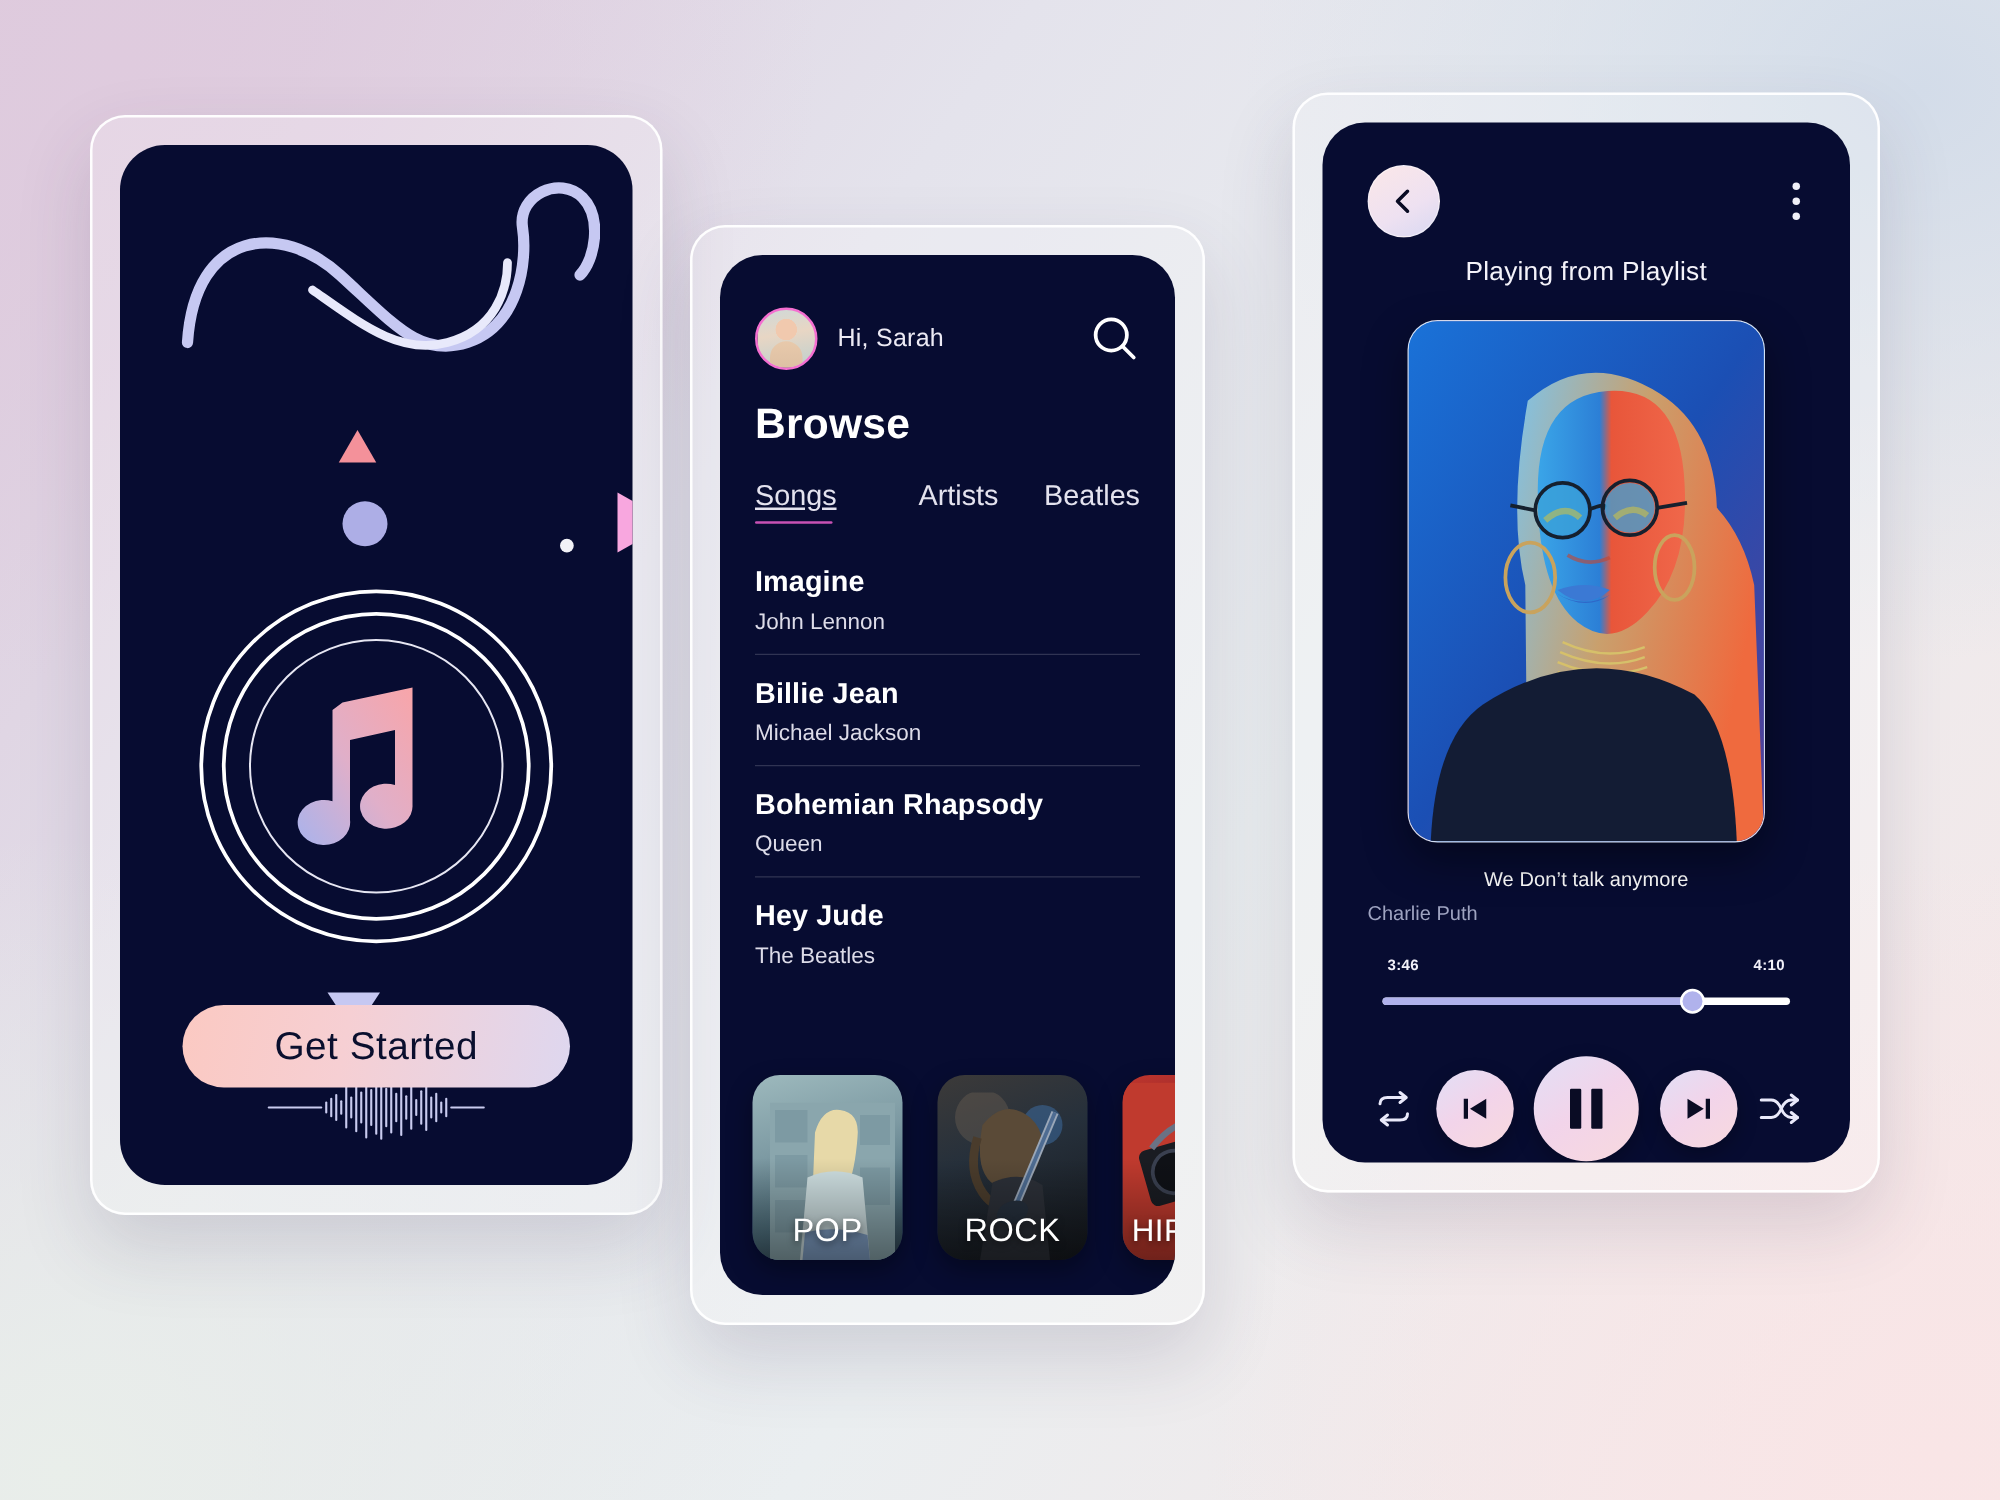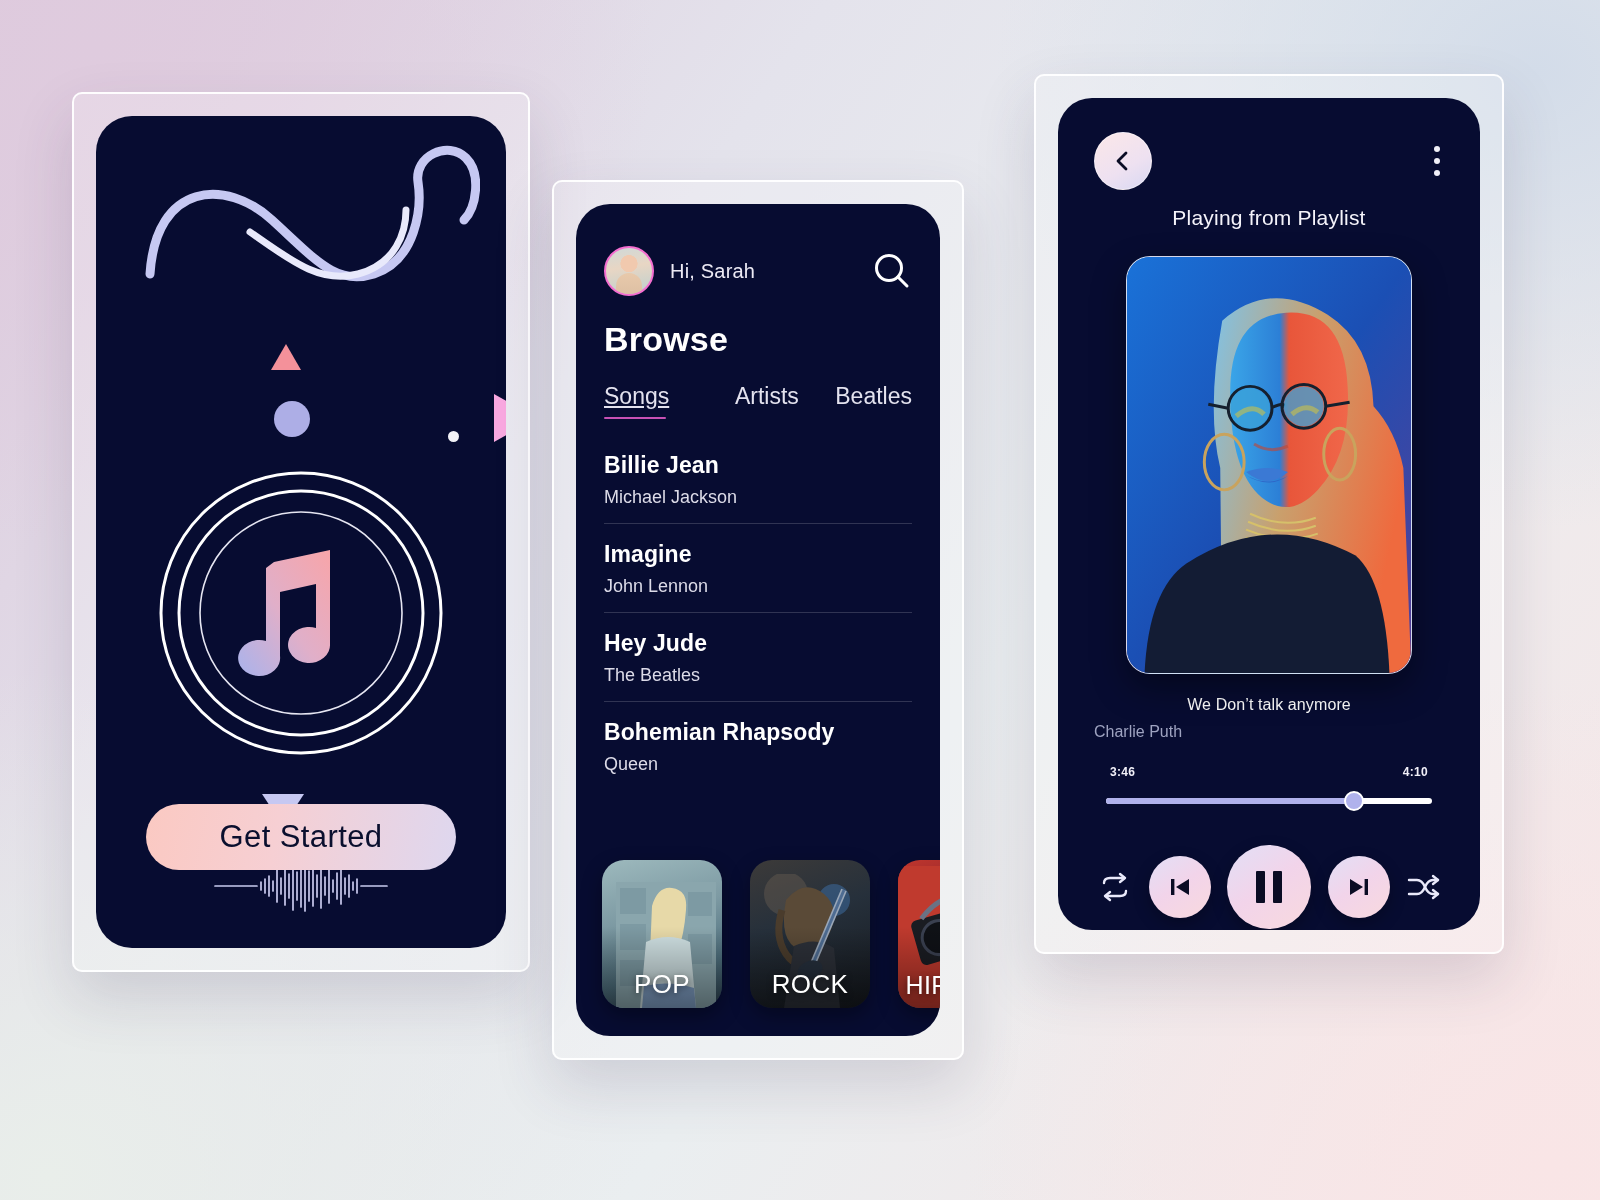--- a/index.html
+++ b/index.html
@@ -21,21 +21,21 @@
       radial-gradient(900px 800px at 6% 4%,   #dfcbde 0%, rgba(223,203,222,0) 62%),
       radial-gradient(900px 760px at 96% 6%,  #d3dce9 0%, rgba(211,220,233,0) 60%),
       radial-gradient(950px 780px at 97% 97%, #f9e5e6 0%, rgba(249,229,230,0) 62%),
       radial-gradient(950px 820px at 3% 98%,  #e9eeea 0%, rgba(233,238,234,0) 62%),
       linear-gradient(125deg, #dcc9dc 0%, #e4e3ec 34%, #eaeef0 60%, #f6e6e7 100%);
   }
 
   
   .phone {
     position: absolute;
-    border-radius: 10px;
+    border-radius: 28px;
     padding: 22px;
     background: rgba(255,255,255,0.22);
     border: 2px solid rgba(255,255,255,0.95);
     box-shadow: 0 26px 60px rgba(60,50,90,0.16);
   }
   .screen {
     width: 100%;
     height: 100%;
     background: #070c31;
     border-radius: 34px;
@@ -336,34 +336,34 @@
       <div class="browse-title">Browse</div>
 
       <div class="tabs">
         <button class="tab active">Songs</button>
         <button class="tab">Artists</button>
         <button class="tab">Beatles</button>
       </div>
 
       <div class="song-list">
         <div class="song-item">
+          <div class="song-title">Imagine</div>
+          <div class="song-artist">John Lennon</div>
+        </div>
+        <div class="song-item">
           <div class="song-title">Billie Jean</div>
           <div class="song-artist">Michael Jackson</div>
         </div>
         <div class="song-item">
-          <div class="song-title">Imagine</div>
-          <div class="song-artist">John Lennon</div>
+          <div class="song-title">Bohemian Rhapsody</div>
+          <div class="song-artist">Queen</div>
         </div>
         <div class="song-item">
           <div class="song-title">Hey Jude</div>
           <div class="song-artist">The Beatles</div>
-        </div>
-        <div class="song-item">
-          <div class="song-title">Bohemian Rhapsody</div>
-          <div class="song-artist">Queen</div>
         </div>
       </div>
 
       <div class="genre-strip">
         <div class="genre-card pop">
           <svg class="art-figure" style="left:14px;top:22px" width="100" height="126" viewBox="0 0 100 126">
             <rect x="0" y="0" width="100" height="126" fill="#8aa6ad"></rect>
             <g fill="#74919b" opacity=".55">
               <rect x="4" y="6" width="26" height="26"></rect>
                 <rect x="4" y="42" width="26" height="26"></rect>

